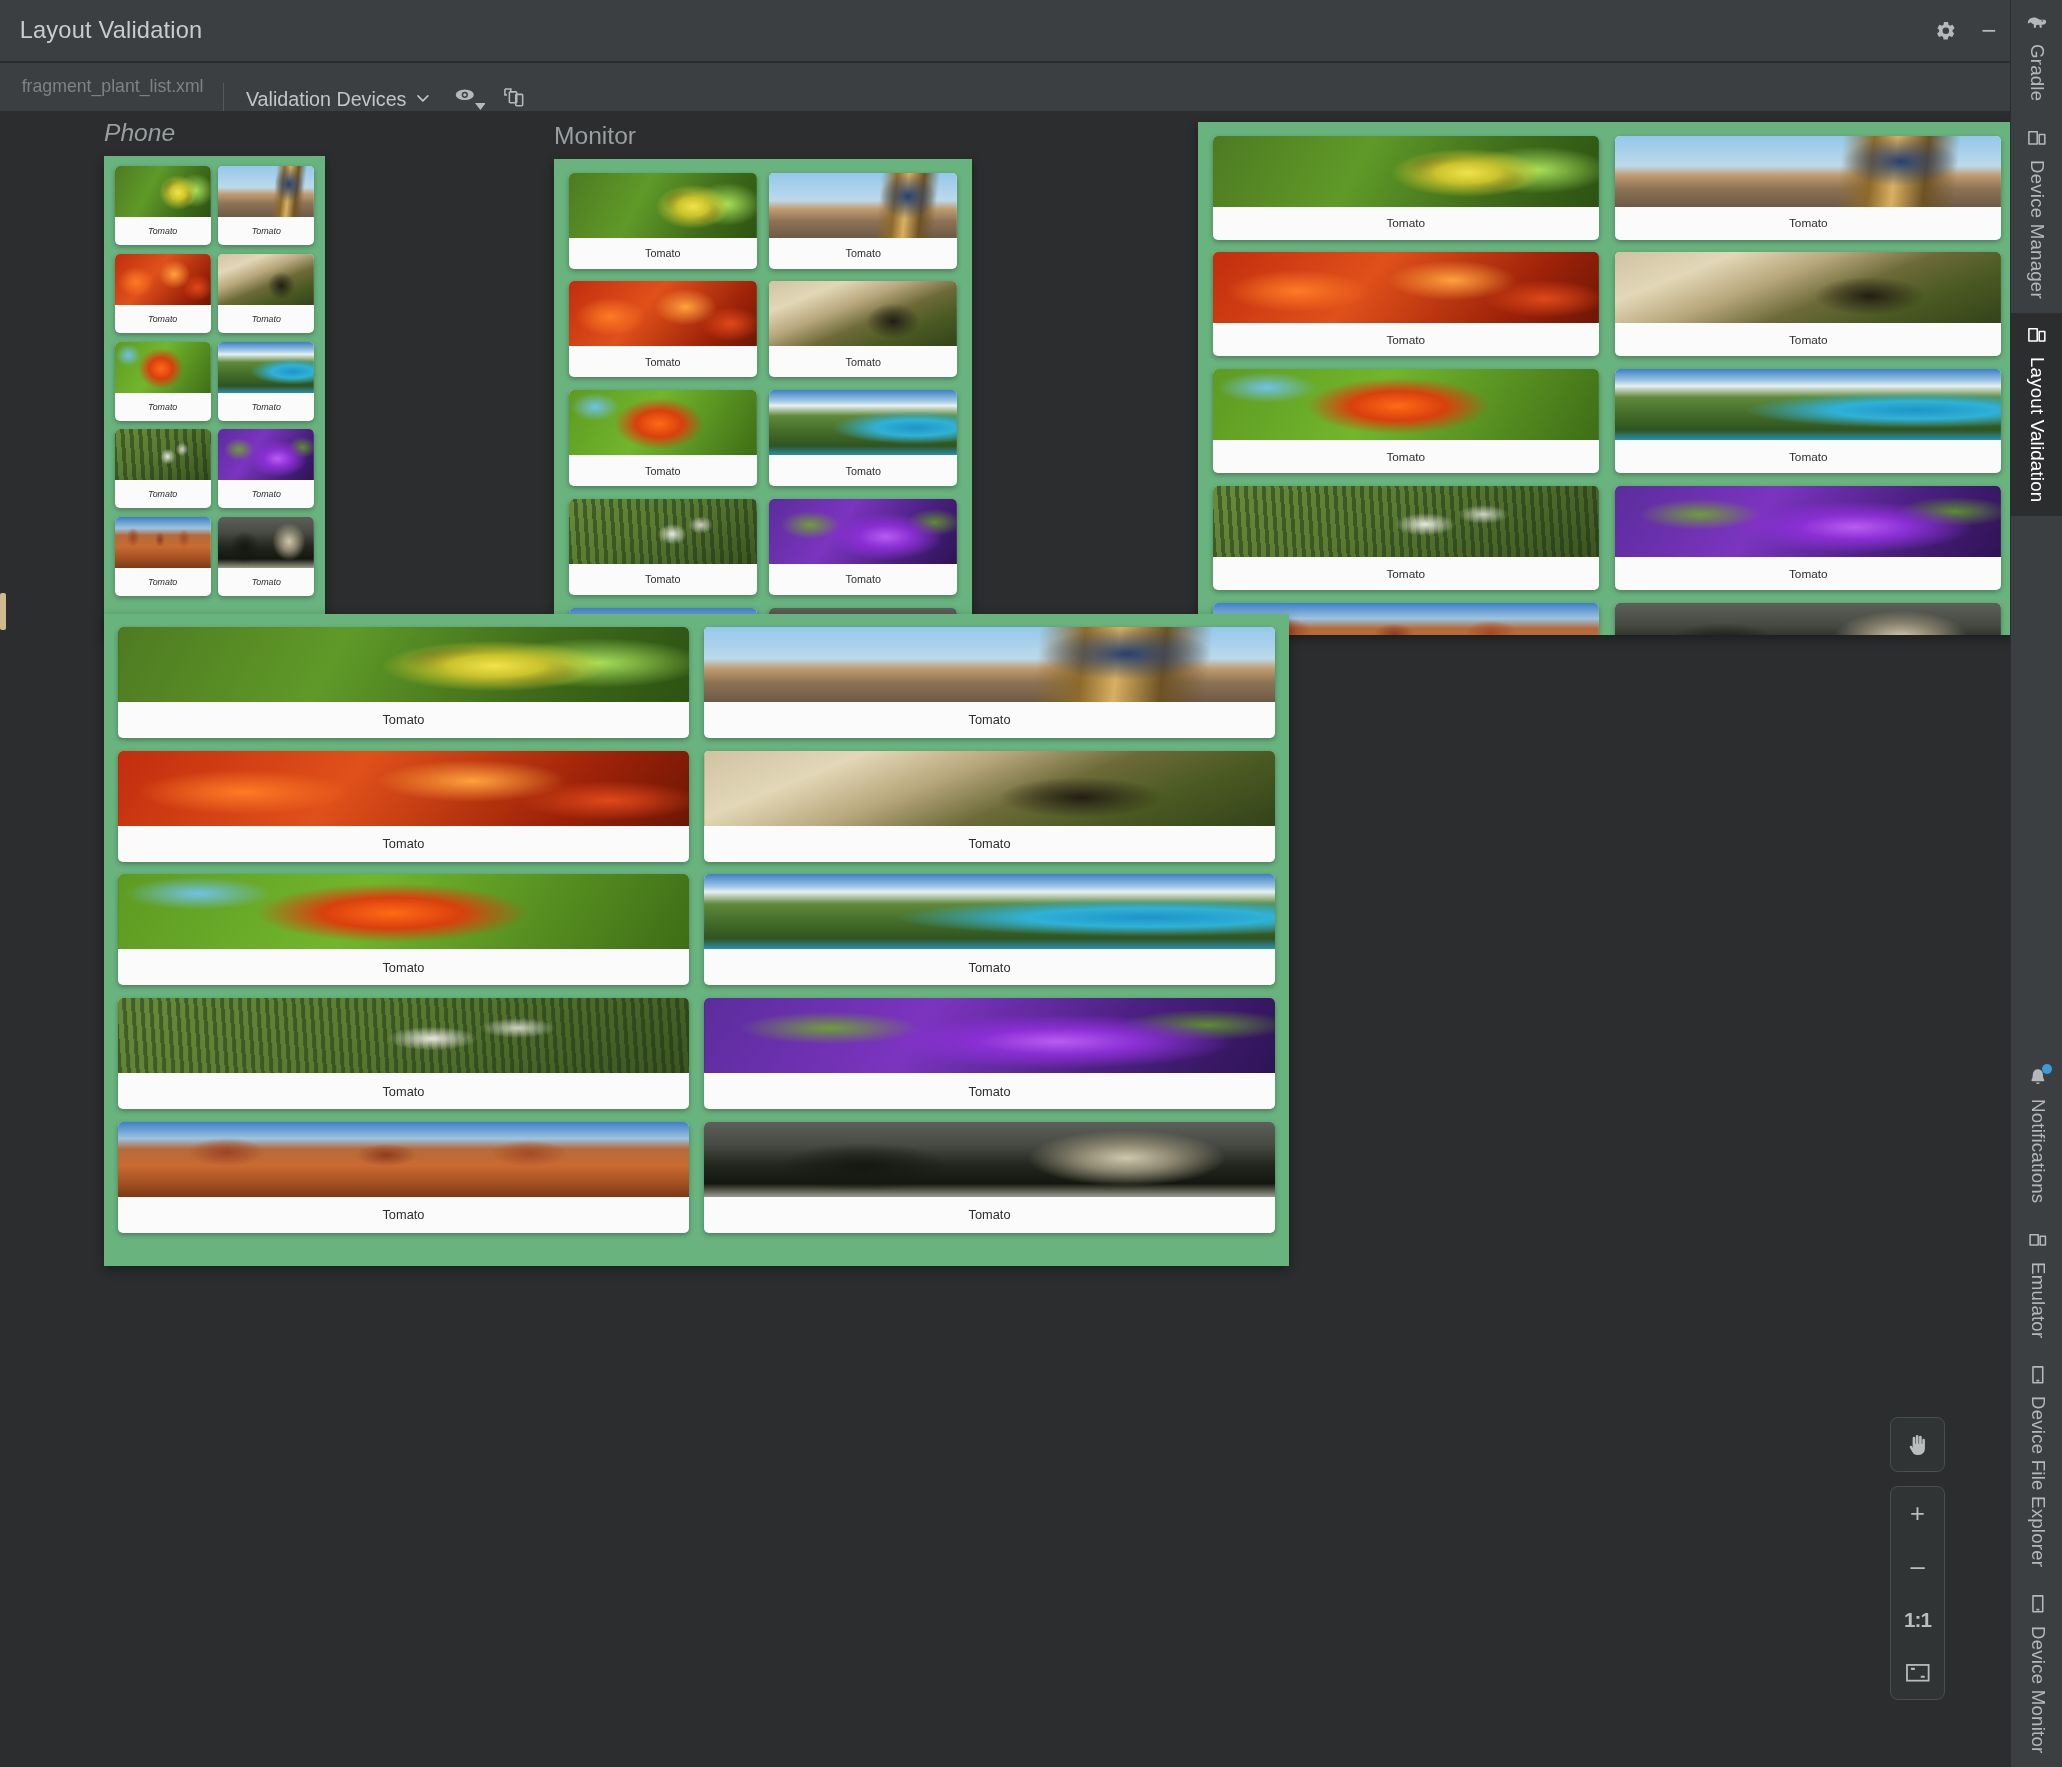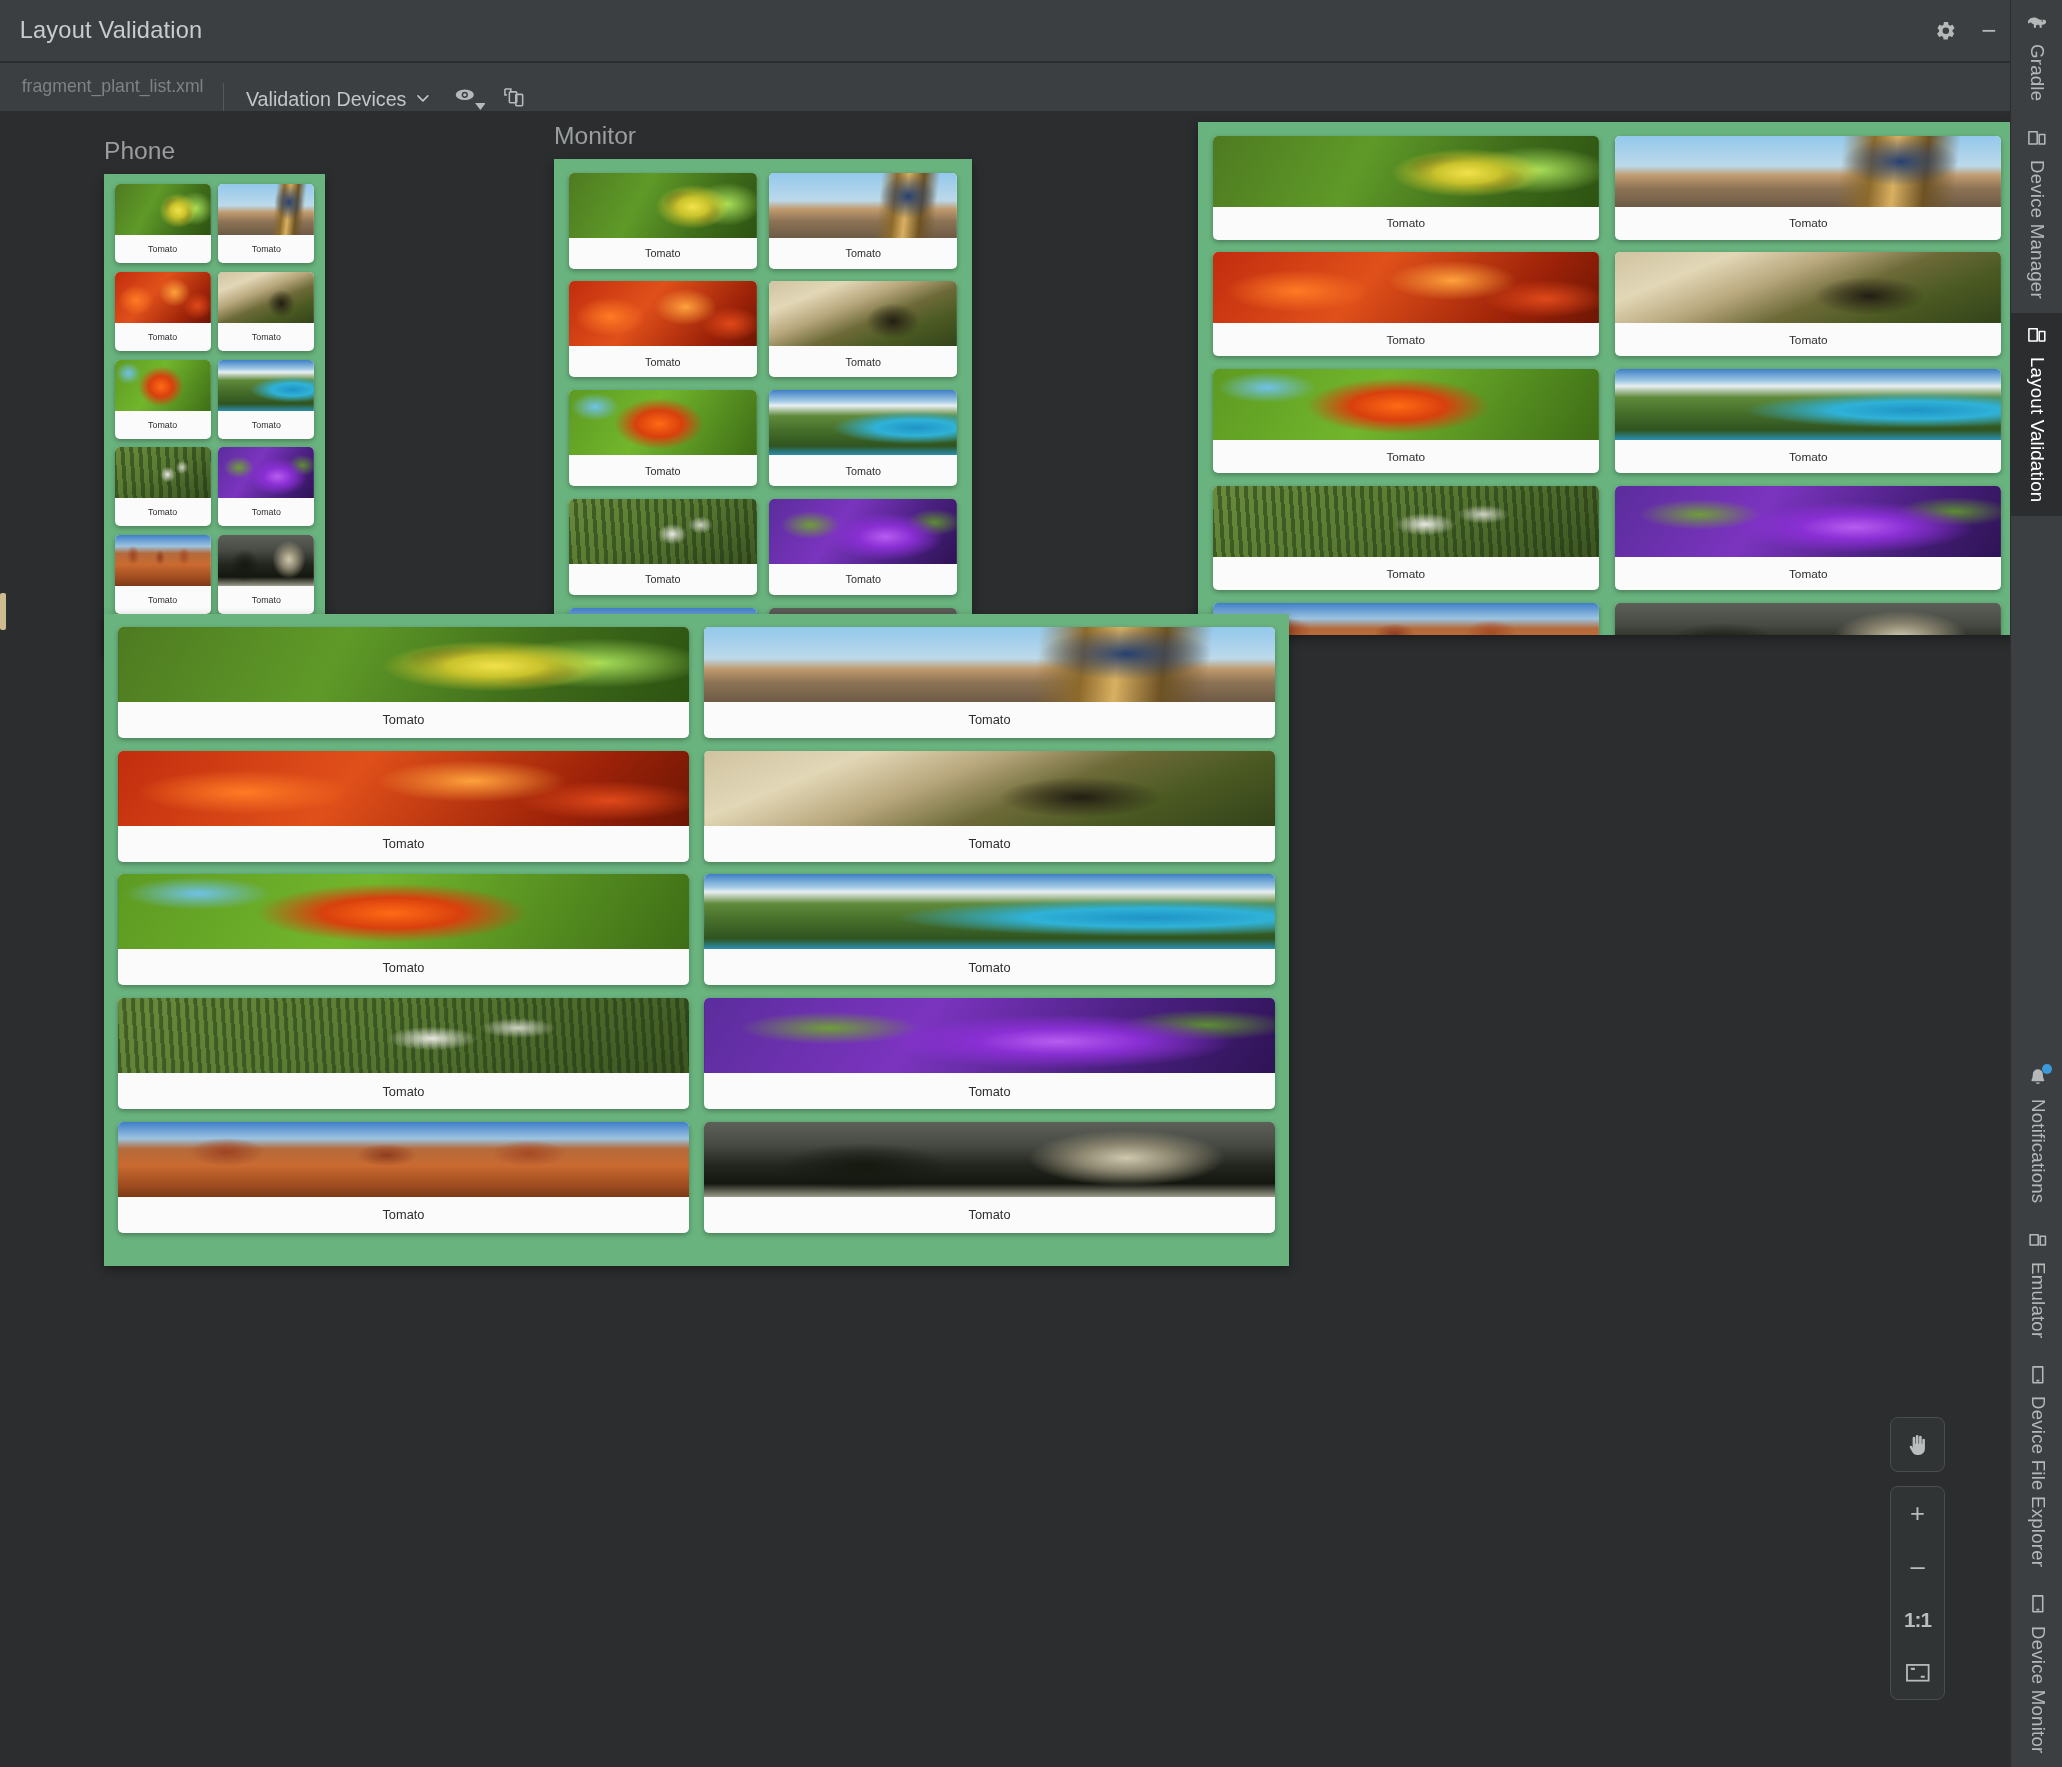--- a/index.html
+++ b/index.html
@@ -164,21 +164,21 @@
         <rect x="8.5" y="7" width="7.5" height="11" rx="1"></rect>
         <rect x="15" y="9.5" width="7" height="11.5" rx="1"></rect>
       </svg>
     </div>
   </div>
 
   <div class="canvas">
 
     <div class="left-sliver"></div>
 
-    <div class="group" style="left:104px; top:24px;">
+    <div class="group" style="left:104px; top:6px;font-style:italic;">
       <div class="group-label">Phone</div>
       <div class="device-panel" id="panel-phone" style="width:221px; height:482px; padding:9.9px 10.8px;">
         <div class="grid" id="grid-phone" style="grid-template-columns:repeat(2,1fr); gap:8.9px 7.9px;">
             <div class="card" style="height: 79px;">
               <div class="card-img" style="height: 51px; background-image: radial-gradient(32% 55% at 66% 52%, rgb(242, 226, 74) 0%, rgb(201, 195, 44) 26%, rgba(60, 80, 20, 0) 62%), radial-gradient(14% 26% at 60% 44%, rgb(25, 23, 12) 0%, rgba(25, 23, 12, 0) 70%), radial-gradient(13% 24% at 72% 60%, rgb(20, 18, 8) 0%, rgba(20, 18, 8, 0) 70%), radial-gradient(26% 46% at 84% 48%, rgb(168, 224, 90) 0%, rgba(120, 170, 50, 0) 72%), linear-gradient(118deg, rgb(78, 122, 33) 0%, rgb(95, 154, 40) 38%, rgb(63, 108, 26) 72%, rgb(45, 82, 18) 100%);"></div>
               <div class="card-label" style="font-size: 8.9px;">Tomato</div>
             </div>
             <div class="card" style="height: 79px;">
               <div class="card-img" style="height: 51px; background-image: radial-gradient(26% 60% at 74% 36%, rgb(38, 64, 111) 0%, rgba(40, 65, 110, 0) 58%), linear-gradient(96deg, rgba(120, 90, 40, 0) 58%, rgb(141, 106, 44) 66%, rgb(217, 176, 98) 72%, rgb(109, 82, 36) 80%, rgba(80, 60, 25, 0) 88%), linear-gradient(rgb(147, 200, 236) 0%, rgb(188, 217, 234) 42%, rgb(192, 154, 110) 56%, rgb(141, 115, 85) 74%, rgb(109, 90, 69) 100%);"></div>
               <div class="card-label" style="font-size: 8.9px;">Tomato</div>

